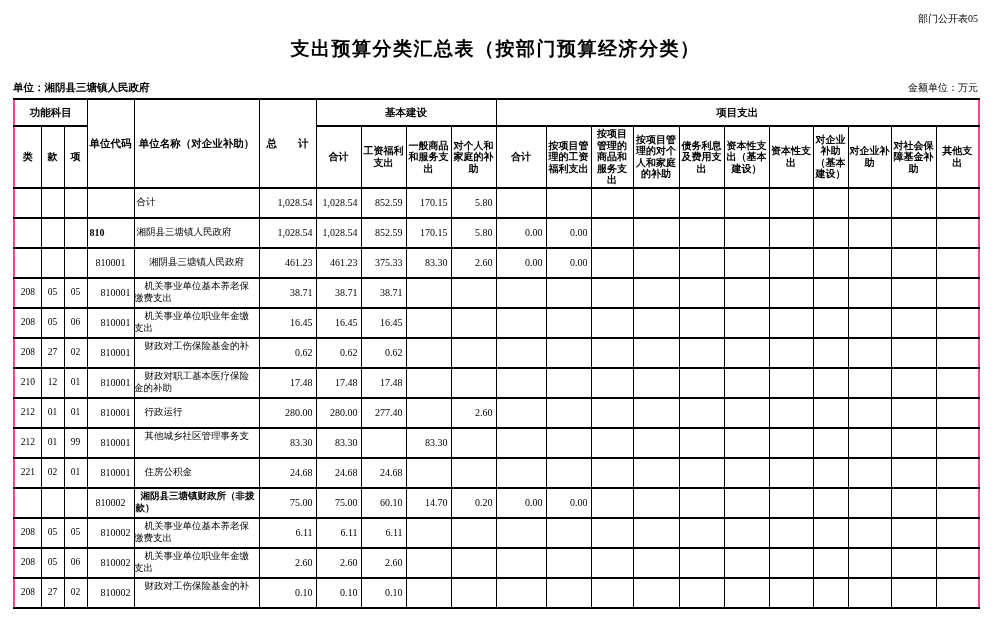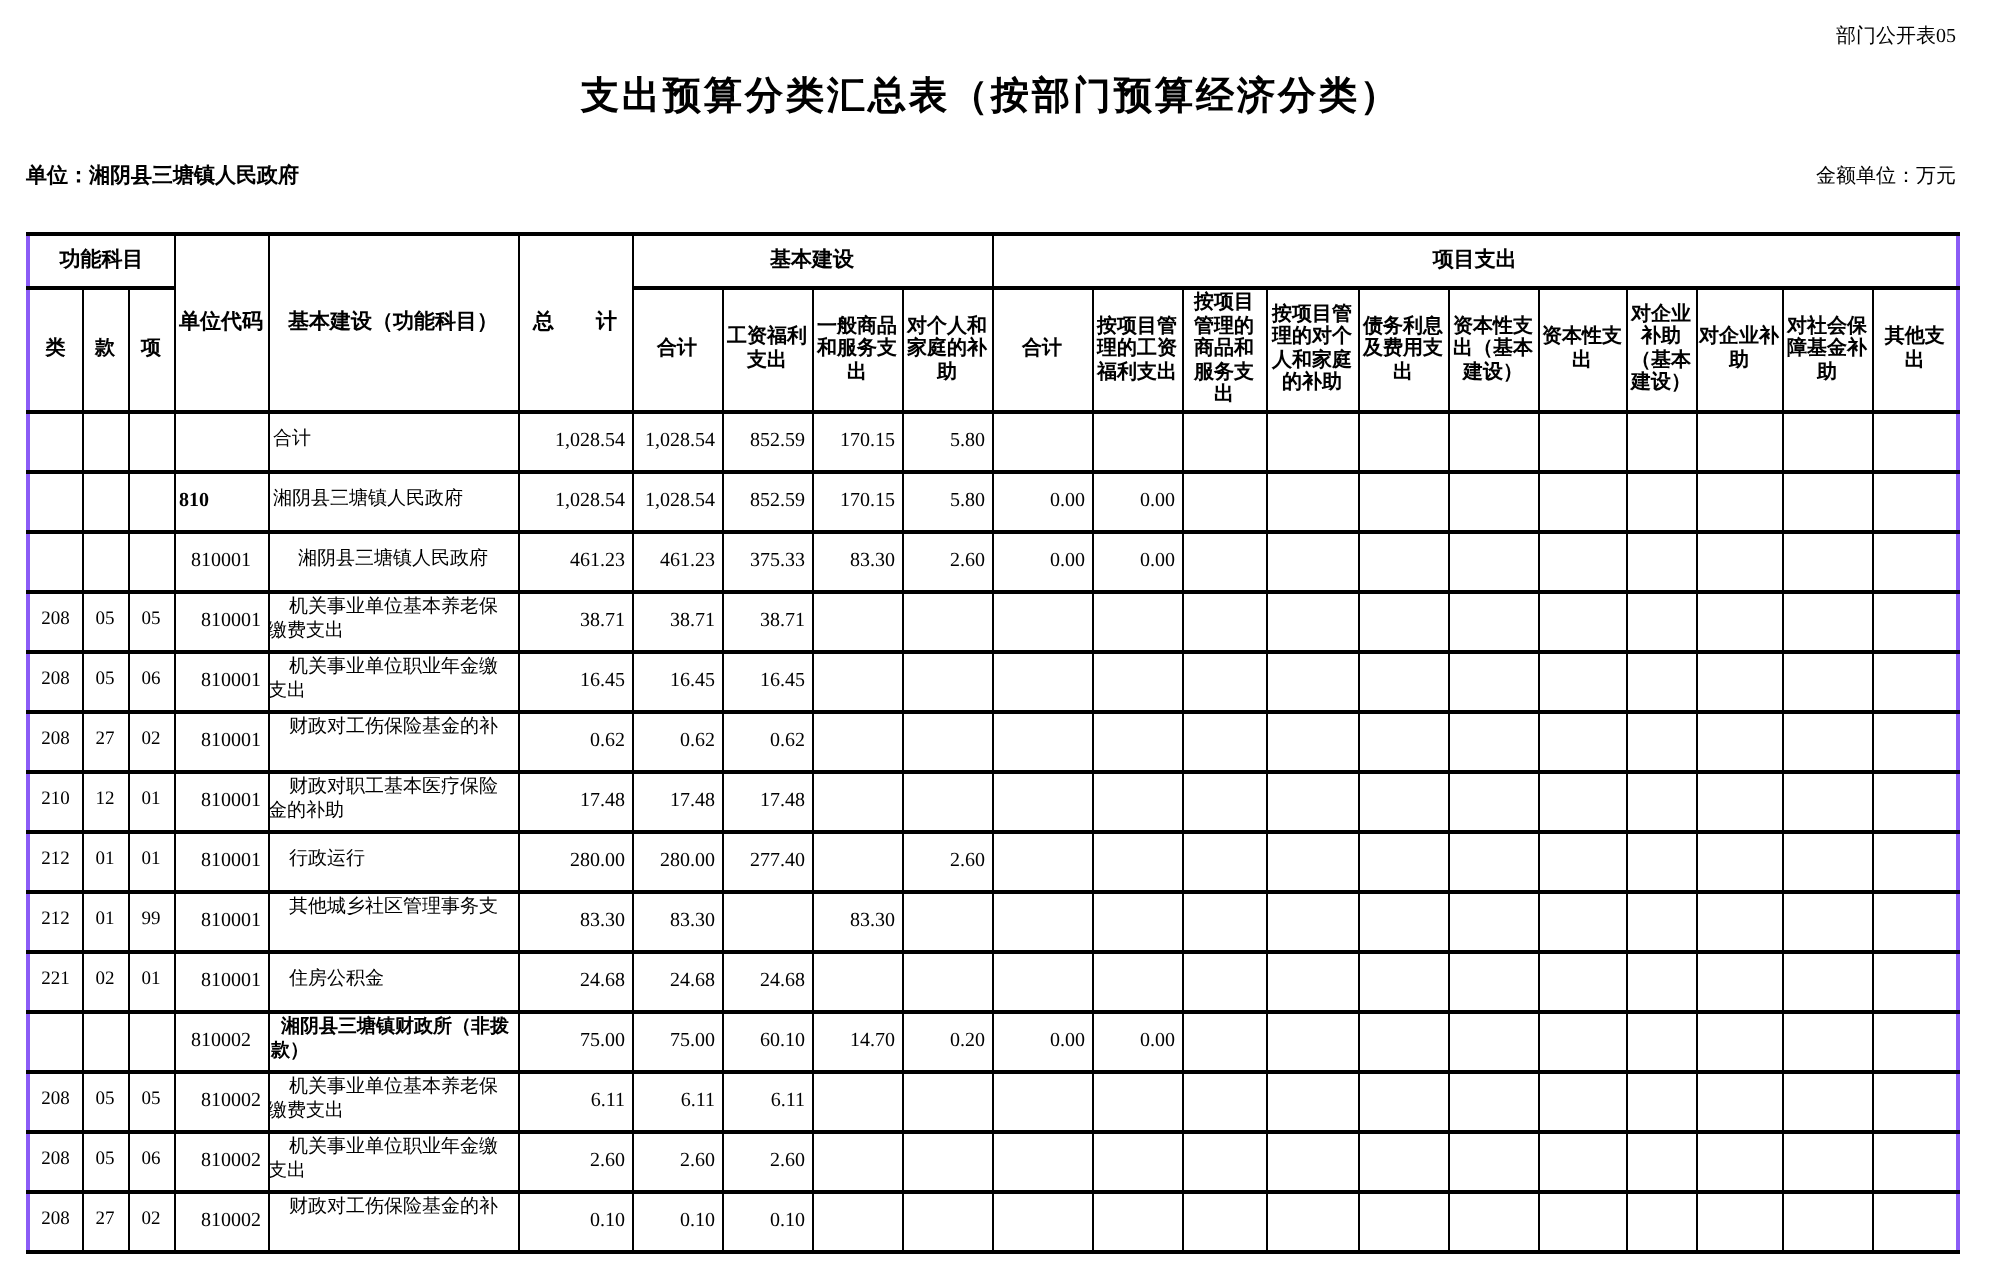--- a/index.html
+++ b/index.html
@@ -27,30 +27,30 @@
     letter-spacing: 1.5px;
     margin-top: 13px;
     line-height: 22px;
   }
   .meta-row {
     width: 965px;
     display: flex;
     justify-content: space-between;
     align-items: flex-start;
     margin-top: 21px;
-    margin-bottom: 21px;
+    margin-bottom: 3px;
   }
   .unit-label { font-size: 10.5px; font-weight: bold; }
   .amount-unit-label { font-size: 10px; }
 
   table.budget {
     border-collapse: collapse;
     table-layout: fixed;
     width: 965px;
-    border: 2px solid #8b5cf6;
+    border: 2px solid #ec4899;
   }
   .budget th, .budget td {
     border: 1px solid #000;
     border-top-width: 2px;
     border-bottom-width: 2px;
     padding: 0;
     overflow: hidden;
   }
   .budget th {
     font-weight: bold;
@@ -125,21 +125,21 @@
         <col style="width:44px">
         <col style="width:35px">
       <col style="width:43px">
         <col style="width:45px">
         <col style="width:43px">
     </colgroup>
     <thead>
       <tr class="hdr-group">
         <th colspan="3">功能科目</th>
         <th rowspan="2">单位代码</th>
-        <th rowspan="2">基本建设（功能科目）</th>
+        <th rowspan="2">单位名称（对企业补助）</th>
         <th rowspan="2">总　　计</th>
         <th colspan="4">基本建设</th>
         <th colspan="11">项目支出</th>
       </tr>
       <tr class="hdr-sub">
         <th>类</th>
         <th>款</th>
         <th>项</th>
         <th>合计</th>
         <th>工资福利支出</th>

